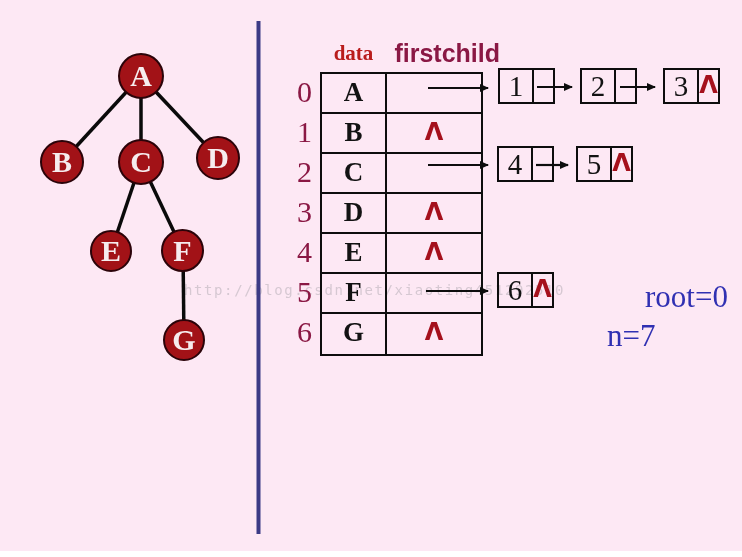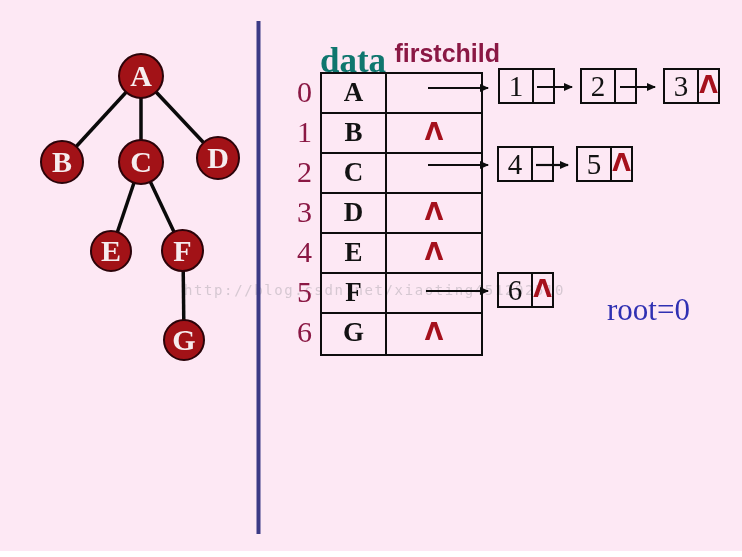--- a/index.html
+++ b/index.html
@@ -26,22 +26,22 @@
   .trow:last-child{border-bottom:none;}
   .td-data{width:65px;border-right:2px solid #0d0d0d;box-sizing:border-box;
            text-align:center;line-height:37px;font-weight:bold;font-size:27px;color:#121212;}
   .td-fc{width:94px;text-align:center;line-height:37px;}
   .lam{font-family:"DejaVu Sans","Liberation Sans",sans-serif;font-weight:bold;
        font-size:24px;color:#a5101c;}
 
   .row-idx{position:absolute;left:284px;width:28px;height:40px;z-index:3;
            text-align:right;line-height:40px;font-size:30px;color:#8a1844;}
 
-  .hdr-data{position:absolute;left:320px;top:41px;width:67px;z-index:3;
-            font-weight:bold;font-size:35px;color:#0f766e;}
+  .hdr-data{position:absolute;left:320px;top:41px;width:67px;z-index:3;text-align:center;
+            font-weight:bold;font-size:21px;color:#b91c1c;}
   .hdr-fc{position:absolute;left:380px;top:39px;width:120px;z-index:3;text-align:right;
           font-family:"Liberation Sans","DejaVu Sans",sans-serif;
           font-weight:bold;font-size:25px;color:#8a1844;}
 
   
   .lnode{position:absolute;z-index:3;display:flex;border:2px solid #0d0d0d;background:transparent;}
   .lval{width:32px;height:32px;border-right:2px solid #0d0d0d;text-align:center;
         line-height:32px;font-size:29px;color:#121212;}
   .lnext{width:19px;height:32px;text-align:center;line-height:31px;}
 
@@ -164,14 +164,15 @@
   <div class="lnode" style="left:576px;top:146px;">
     <div class="lval">5</div>
     <div class="lnext"><span class="lam">Λ</span></div>
   </div>
 
   <div class="lnode" style="left:497px;top:272px;">
     <div class="lval">6</div>
     <div class="lnext"><span class="lam">Λ</span></div>
   </div>
 
-  <div class="ann" style="top:292px;">root=0</div>
+  <div class="ann" style="top:279px;margin-left:38px;">root=0</div>
+  <div class="ann" style="top:318px;">n=7</div>
 </div>
 
 </body></html>

